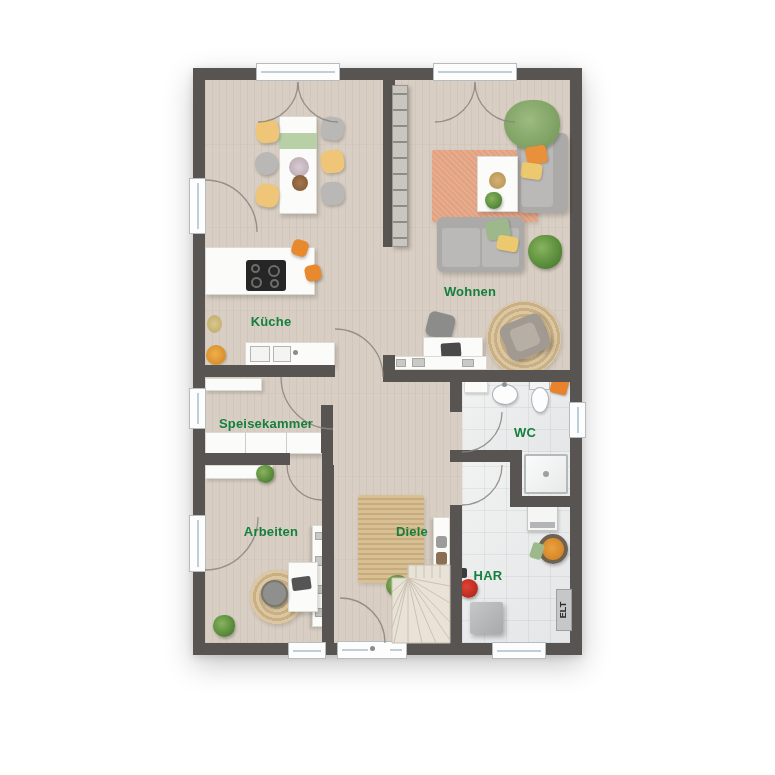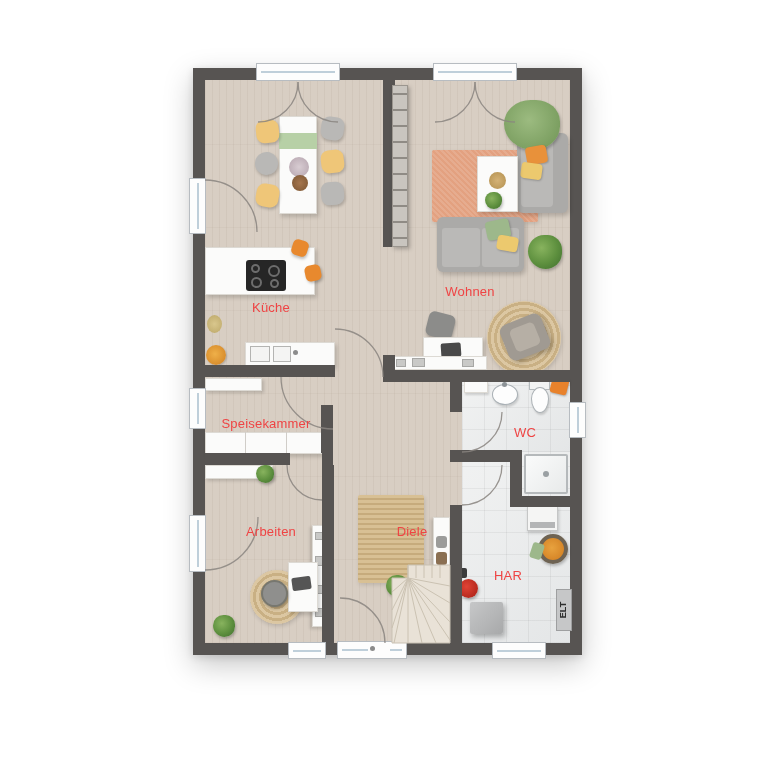--- a/index.html
+++ b/index.html
@@ -30,21 +30,21 @@
   .sh{box-shadow:2px 3px 4px rgba(0,0,0,0.18);}
   .chair{width:23px;height:23px;border-radius:8px;box-shadow:1px 2px 3px rgba(0,0,0,0.2);}
   .cy{background:#efc678;} .cg{background:#b9b8b6;}
   .pillow{border-radius:4px;box-shadow:1px 1px 2px rgba(0,0,0,0.2);}
   .plant{border-radius:50% 45% 50% 55%;
     background:radial-gradient(circle at 40% 38%, #88b35e 0%, #5d8f3e 55%, #3f6e2f 100%);
     box-shadow:1px 2px 3px rgba(0,0,0,0.25);}
   .jute{border-radius:50%;
     background:repeating-radial-gradient(circle at 50% 50%, #dcc7a2 0 3px, #c9b084 3px 6px);
     box-shadow:1px 2px 4px rgba(0,0,0,0.15);}
-  .label{z-index:8;font-weight:400;font-size:13px;color:#ef4444;transform:translate(-50%,-50%);
+  .label{z-index:8;font-weight:700;font-size:13px;color:#15803d;transform:translate(-50%,-50%);
          white-space:nowrap;letter-spacing:0.2px;}
   #svg-overlay{left:0;top:0;z-index:7;pointer-events:none;}
   #elt-panel{left:556px;top:589px;width:16px;height:42px;background:#c6c7c8;
     border:1px solid #9e9fa0;box-sizing:border-box;z-index:6;}
   #elt-label{z-index:8;left:563px;top:610px;font-size:9px;font-weight:700;color:#2e2e2e;
     transform:translate(-50%,-50%) rotate(-90deg);}
   #shelfA{left:392px;top:85px;width:16px;height:162px;z-index:6;
     background:repeating-linear-gradient(180deg, #c9c5bf 0 7px, #8f8b85 7px 9px, #c9c5bf 9px 16px);
     border:1px solid #9b968f;box-sizing:border-box;box-shadow:2px 2px 4px rgba(0,0,0,0.25);}
   .runner{background:#b7d0a6;}
@@ -242,22 +242,22 @@
           <path d="M408,578 L450,586"></path>
         <path d="M416,565 L416,578"></path>
           <path d="M424,565 L424,578"></path>
           <path d="M432,565 L432,578"></path>
           <path d="M440,565 L440,578"></path>
         <path d="M408,565 L408,578"></path>
       </g>
     </g>
   </svg>
 
-  <div class="abs label" style="left:271px;top:307px">Küche</div>
+  <div class="abs label" style="left:271px;top:321px">Küche</div>
   <div class="abs label" style="left:470px;top:291px">Wohnen</div>
   <div class="abs label" style="left:266px;top:423px">Speisekammer</div>
   <div class="abs label" style="left:271px;top:531px">Arbeiten</div>
   <div class="abs label" style="left:412px;top:531px">Diele</div>
   <div class="abs label" style="left:525px;top:432px">WC</div>
-  <div class="abs label" style="left:508px;top:575px">HAR</div>
+  <div class="abs label" style="left:488px;top:575px">HAR</div>
   <div class="abs" id="elt-label">ELT</div>
 
 </div>
 
 </body></html>

